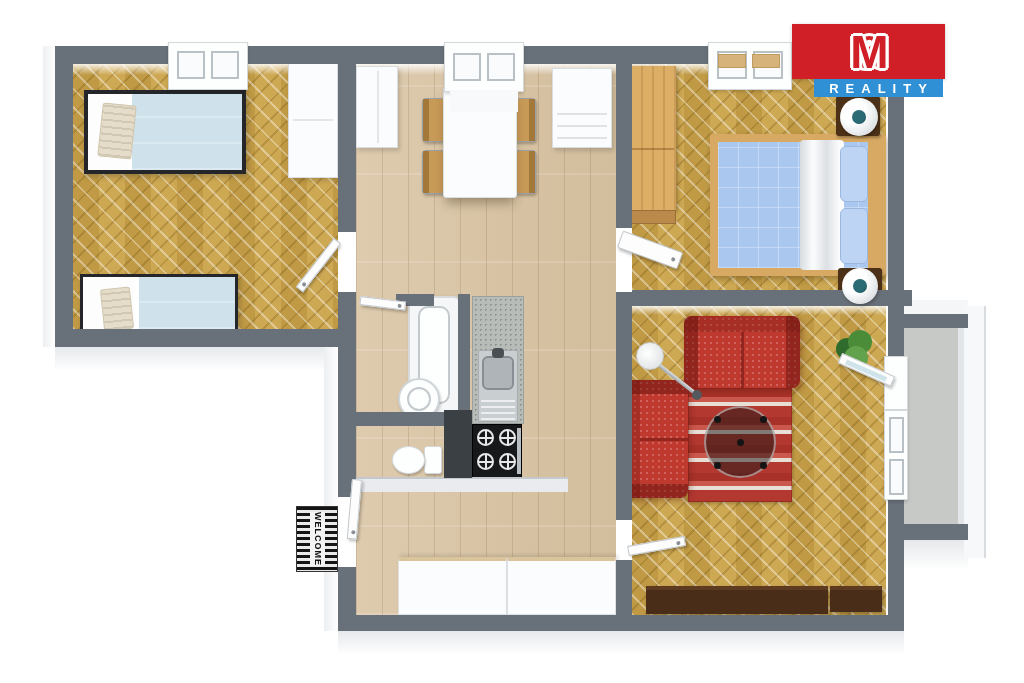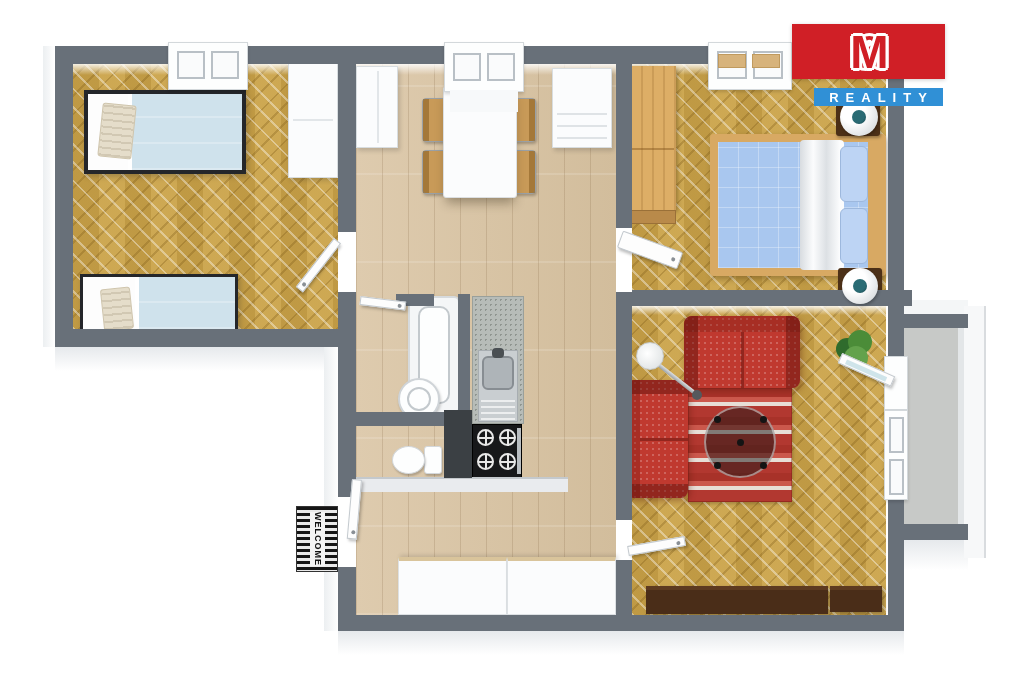--- a/index.html
+++ b/index.html
@@ -306,15 +306,15 @@
   <div class="wall" style="left:900px;top:524px;width:68px;height:16px;"></div>
   <div class="outer-face" style="left:900px;top:540px;width:68px;height:30px;"></div>
   <div style="left:958px;top:328px;width:6px;height:196px;background:#e3e6e8;z-index:2;"></div>
   <div style="left:964px;top:306px;width:22px;height:252px;background:#f7f8f9;border-right:2px solid #d9dcdf;z-index:2;"></div>
 
   <div class="logo-red" style="left:792px;top:24px;width:153px;height:55px;">
     <span>M</span>
       <span>&amp;</span>
       <span>M</span>
   </div>
-  <div class="logo-blue" style="left:814px;top:88px;width:129px;height:18px;">REALITY</div>
+  <div class="logo-blue" style="left:814px;top:79px;width:129px;height:18px;">REALITY</div>
 
 </div>
 
 </body></html>

